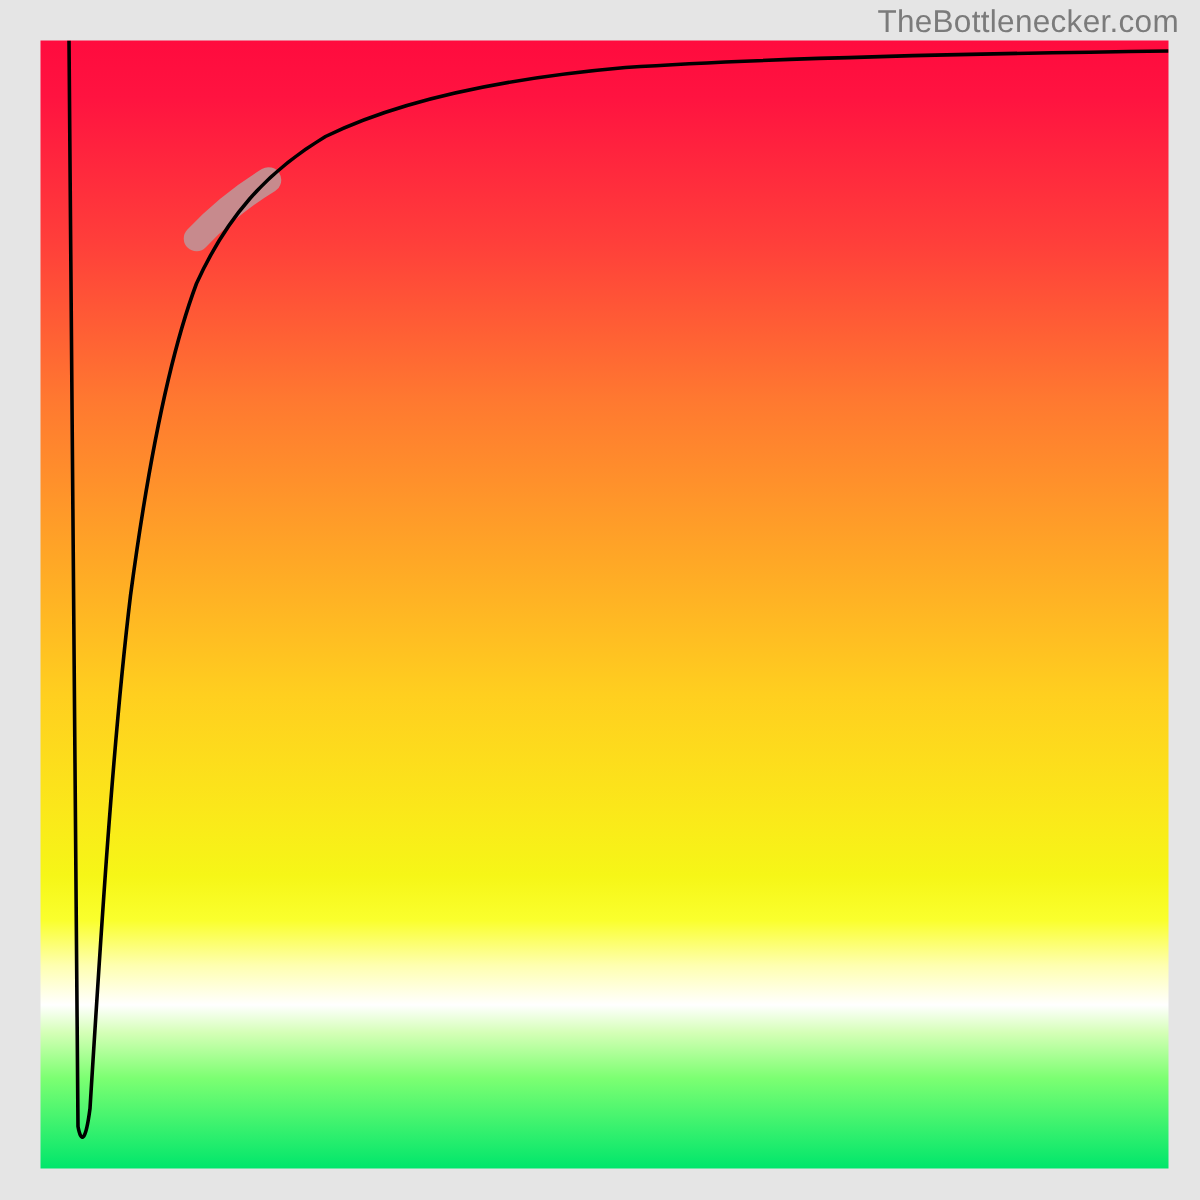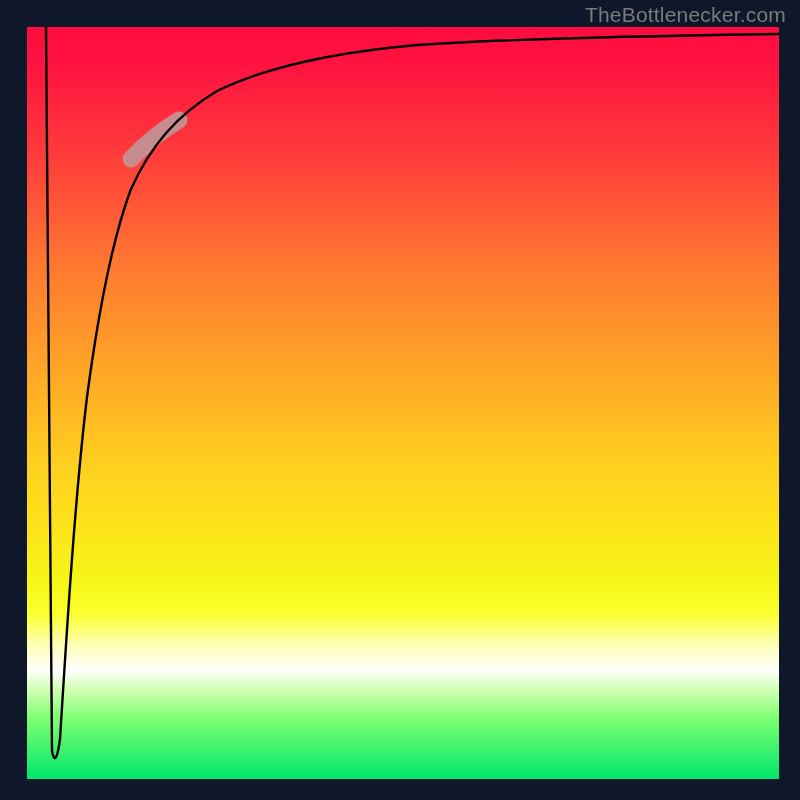--- a/index.html
+++ b/index.html
@@ -8,21 +8,21 @@
     width: 800px;
     height: 800px;
     background: #000;
     font-family: Arial, Helvetica, sans-serif;
     overflow: hidden;
   }
   .frame {
     position: relative;
     width: 800px;
     height: 800px;
-    background: #0f172a;
+    background: #e5e5e5;
   }
   .plot {
     position: absolute;
     left: 27px;
     top: 27px;
     width: 752px;
     height: 752px;
     
     background: linear-gradient(
       to bottom,

